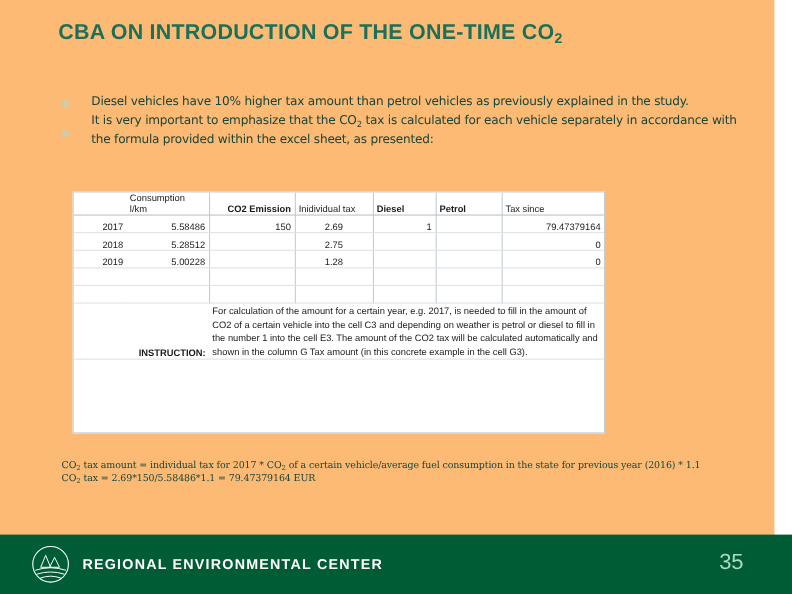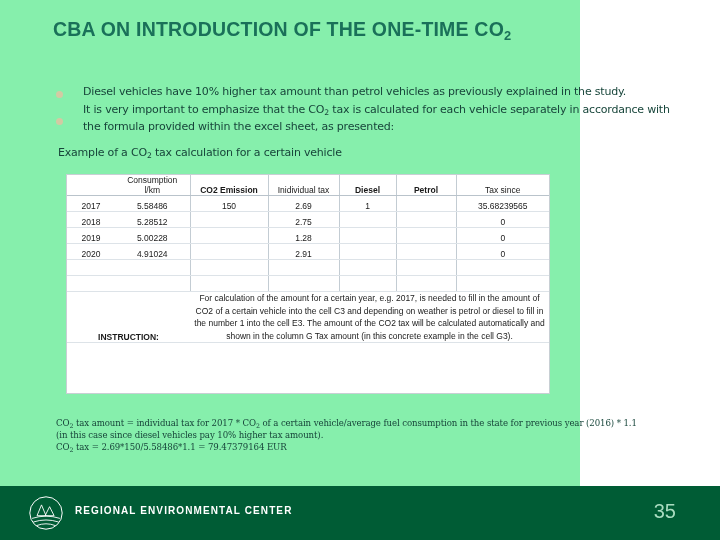--- a/index.html
+++ b/index.html
@@ -10,23 +10,23 @@
   body {
     width: 720px;
     height: 540px;
     overflow: hidden;
     font-family: "Liberation Sans", sans-serif;
     position: relative;
   }
   #slide {
     position: absolute;
     left: 0; top: 0;
-    width: 580px;
+    width: 704px;
     height: 540px;
-    background: #86efac;
+    background: #fdba74;
   }
 
   
   #title {
     position: absolute;
     left: 53px;
     top: 18px;
     width: 620px;
     color: #1a7059;
     font-weight: bold;
@@ -113,21 +113,20 @@
   table.xl td {
     border-right: 1px solid #c3ccd3;
     border-bottom: 1px solid #dde3e8;
     font-size: 8.5px;
     color: #1a1a1a;
     height: 15px;
     padding: 0 3px;
     overflow: hidden;
     white-space: nowrap;
     vertical-align: bottom;
-    text-align: center;
   }
   table.xl td.nob { border-right: none; }
   td.hdr { font-weight: bold; }
   td.r { text-align: right; }
   td.c { text-align: center; }
   td.l { text-align: left; }
   tr.hdr-row td { border-bottom: 1px solid #b9c3cb; }
   tr.tall td { height: 17px; }
 
   .instr-cell {
@@ -180,21 +179,21 @@
     left: 28px;
     top: 9px;
     width: 36px;
     height: 36px;
   }
   #logo-text {
     position: absolute;
     left: 75px;
     top: 19px;
     color: #ffffff;
-    font-size: 10px;
+    font-size: 13px;
     letter-spacing: 1.1px;
     font-weight: bold;
     font-family: "Liberation Sans", sans-serif;
   }
   #page-num {
     position: absolute;
     right: 44px;
     top: 14px;
     color: #a9dcc0;
     font-size: 20px;
@@ -219,21 +218,20 @@
       <span class="bullet-text"><span>Diesel vehicles have 10% higher tax amount than petrol vehicles as previously explained in the study.</span></span>
     </div>
 
     <div class="bullet-row">
       <span class="bullet-dot"></span>
       <span class="bullet-text"><span>It is very important to emphasize that the CO</span><sub>2</sub><span> tax is calculated for each vehicle separately in accordance with the formula provided within the excel sheet, as presented:</span></span>
     </div>
 
   </div>
 
-  <div id="example-line"><span>Example of a CO</span><sub>2</sub><span> tax calculation for a certain vehicle</span></div>
 
   <div id="xl-wrap">
     <table class="xl">
       <colgroup>
         <col style="width:48px">
         <col style="width:75px">
         <col style="width:78px">
         <col style="width:71px">
         <col style="width:57px">
         <col style="width:60px">
@@ -254,21 +252,21 @@
         <td class="l nob">Tax since</td>
       </tr>
 
       <tr>
         <td class="r nob">2017</td>
         <td class="r">5.58486</td>
         <td class="r">150</td>
         <td class="c">2.69</td>
         <td class="r">1</td>
         <td class="r"></td>
-        <td class="r nob">35.68239565</td>
+        <td class="r nob">79.47379164</td>
       </tr>
 
       <tr>
         <td class="r nob">2018</td>
         <td class="r">5.28512</td>
         <td class="r"></td>
         <td class="c">2.75</td>
         <td class="r"></td>
         <td class="r"></td>
         <td class="r nob">0</td>
@@ -277,29 +275,20 @@
       <tr>
         <td class="r nob">2019</td>
         <td class="r">5.00228</td>
         <td class="r"></td>
         <td class="c">1.28</td>
         <td class="r"></td>
         <td class="r"></td>
         <td class="r nob">0</td>
       </tr>
 
-      <tr>
-        <td class="r nob">2020</td>
-        <td class="r">4.91024</td>
-        <td class="r"></td>
-        <td class="c">2.91</td>
-        <td class="r"></td>
-        <td class="r"></td>
-        <td class="r nob">0</td>
-      </tr>
 
 
       <tr>
         <td class="nob">&nbsp;</td>
         <td></td>
         <td></td>
         <td></td>
         <td></td>
         <td></td>
         <td class="nob"></td>
@@ -319,21 +308,20 @@
         <td class="instr-label nob" colspan="2">INSTRUCTION:</td>
         <td class="instr-cell nob" colspan="5">For calculation of the amount for a certain year, e.g. 2017, is needed to fill in the amount of CO2 of a certain vehicle into the cell C3 and depending on weather is petrol or diesel to fill in the number 1 into the cell E3. The amount of the CO2 tax will be calculated automatically and shown in the column G Tax amount (in this concrete example in the cell G3).</td>
       </tr>
 
     </tbody>
       </table>
   </div>
 
   <div id="notes">
     <div><span>CO</span><sub>2</sub><span> tax amount = individual tax for 2017 * CO</span><sub>2</sub><span> of a certain vehicle/average fuel consumption in the state for previous year (2016) * 1.1</span></div>
-    <div>(in this case since diesel vehicles pay 10% higher tax amount).</div>
     <div><span>CO</span><sub>2</sub><span> tax = 2.69*150/5.58486*1.1 = 79.47379164 EUR</span></div>
   </div>
 
   <div id="footer">
     <svg id="logo-mark" viewBox="0 0 40 40">
       <circle cx="20" cy="20" r="18" fill="none" stroke="#ffffff" stroke-width="1.1"></circle>
       <path d="M10 23 L15 11 L20 23 Z" fill="none" stroke="#ffffff" stroke-width="1"></path>
       <path d="M19 23 L24 13 L29 23 Z" fill="none" stroke="#ffffff" stroke-width="1"></path>
       <path d="M4.5 26 Q20 21 35.5 26" fill="none" stroke="#ffffff" stroke-width="1"></path>
       <path d="M6 30 Q20 25.5 34 30" fill="none" stroke="#ffffff" stroke-width="1"></path>

